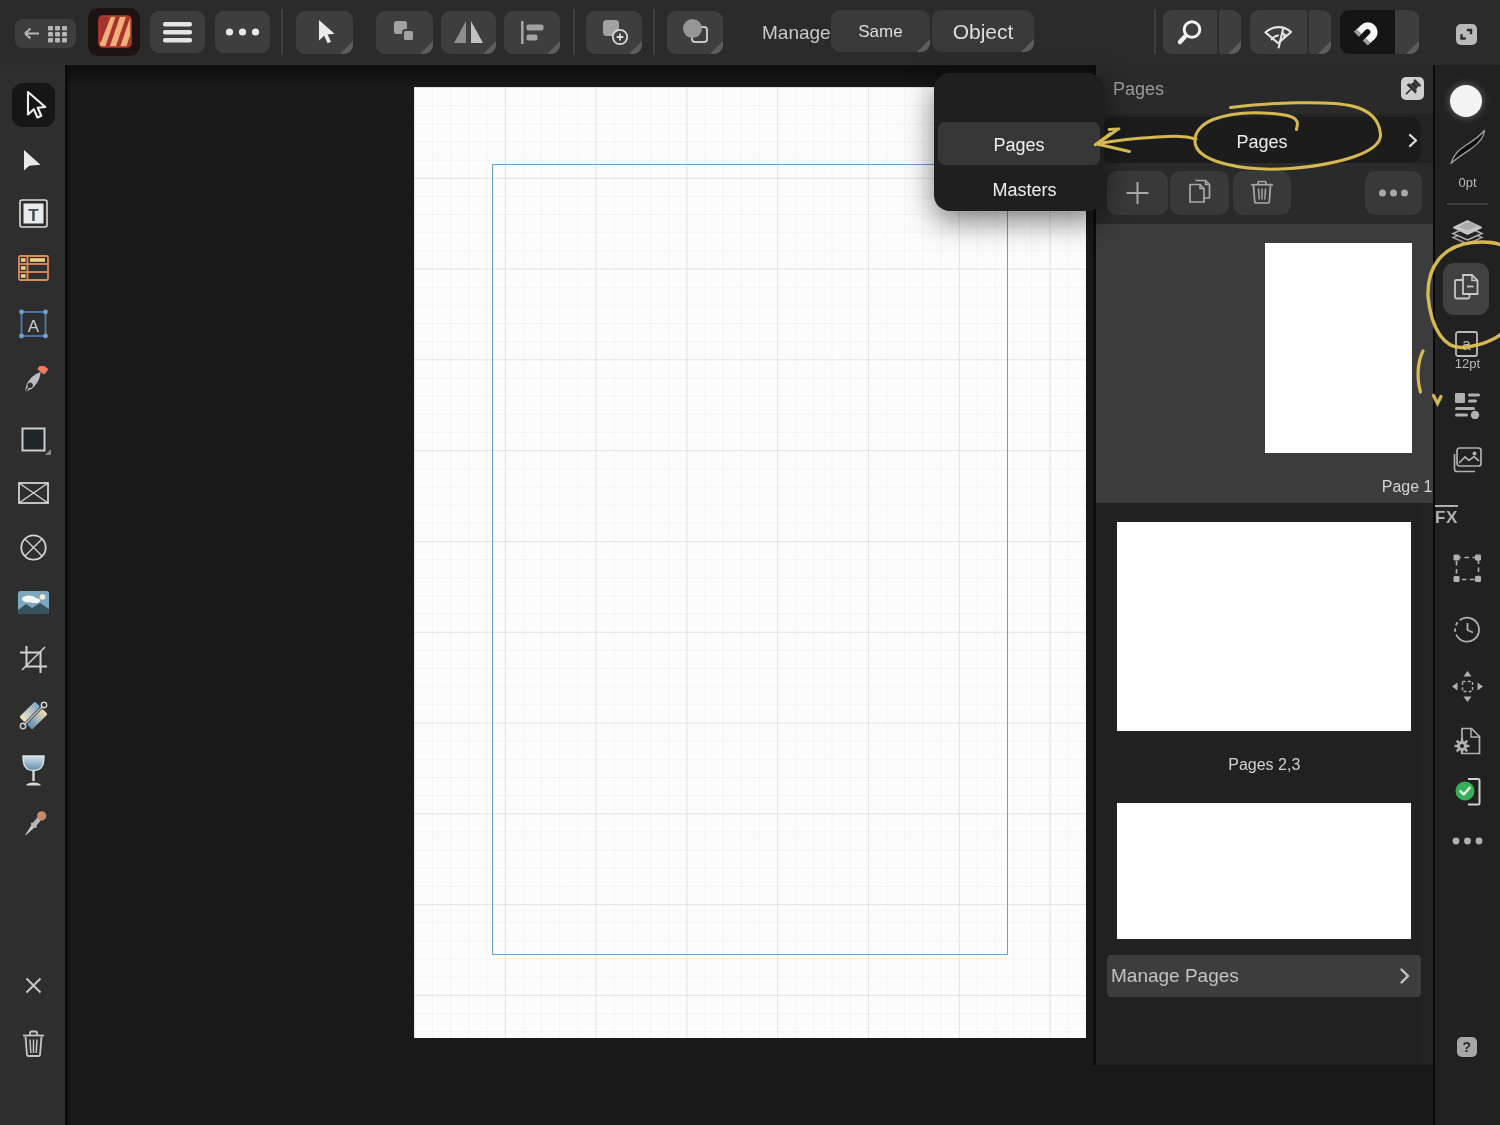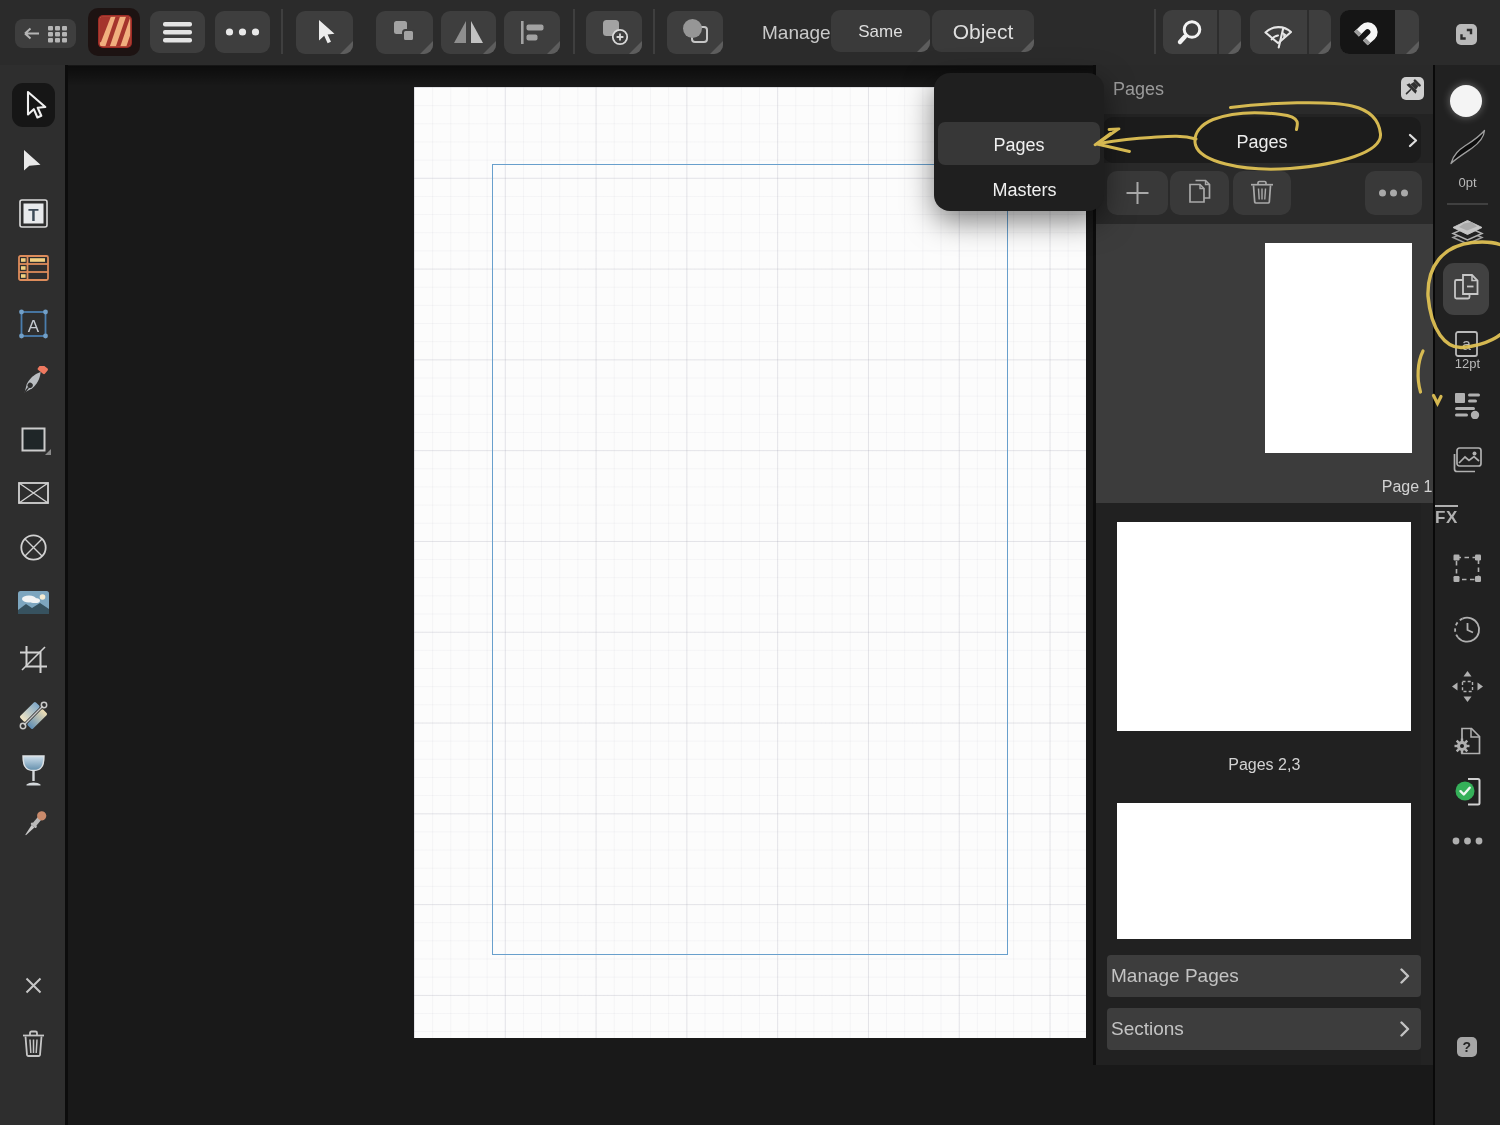--- a/index.html
+++ b/index.html
@@ -430,25 +430,20 @@
     <div class="abs" id="listrest">
       <div class="abs" id="thumb2"></div>
       <div class="abs" id="p23label">Pages 2,3</div>
       <div class="abs" id="thumb3"></div>
     </div>
     <div class="abs navrow" style="top:890px;">Manage Pages
       <svg class="abs" style="left:293px;top:13px;" width="10" height="16">
           <path d="M1.5 1.5 L8 8 L1.5 14.5" fill="none" stroke="#c3c3c3" stroke-width="2.4" stroke-linecap="round" stroke-linejoin="round"></path>
         </svg>
     </div>
-    <div class="abs navrow" style="top:943px;">Sections
-      <svg class="abs" style="left:293px;top:13px;" width="10" height="16">
-          <path d="M1.5 1.5 L8 8 L1.5 14.5" fill="none" stroke="#c3c3c3" stroke-width="2.4" stroke-linecap="round" stroke-linejoin="round"></path>
-        </svg>
-    </div>
   </div>
 
   <div class="abs" id="rtbsep"></div>
   <div class="abs" id="rtoolbar">
 
     <div class="abs" style="left:15px;top:19.5px;width:32px;height:32px;border-radius:50%;background:#f4f4f4;box-shadow:0 0 9px rgba(255,255,255,.35);"></div>
 
     <svg class="abs" style="left:13px;top:64px;" width="41" height="38">
       <path d="M3 34.5 C 5.5 25, 11.5 20.5, 17.5 16.5 C 25.5 11.5, 30.5 8.5, 36.5 1.5 C 36 9, 30.5 14.5, 23.5 19.5 C 16 24.5, 7.5 30, 3 34.5 Z" fill="#0c0c0c" stroke="#9f9f9f" stroke-width="1.3" stroke-linejoin="round"></path>
     </svg>

